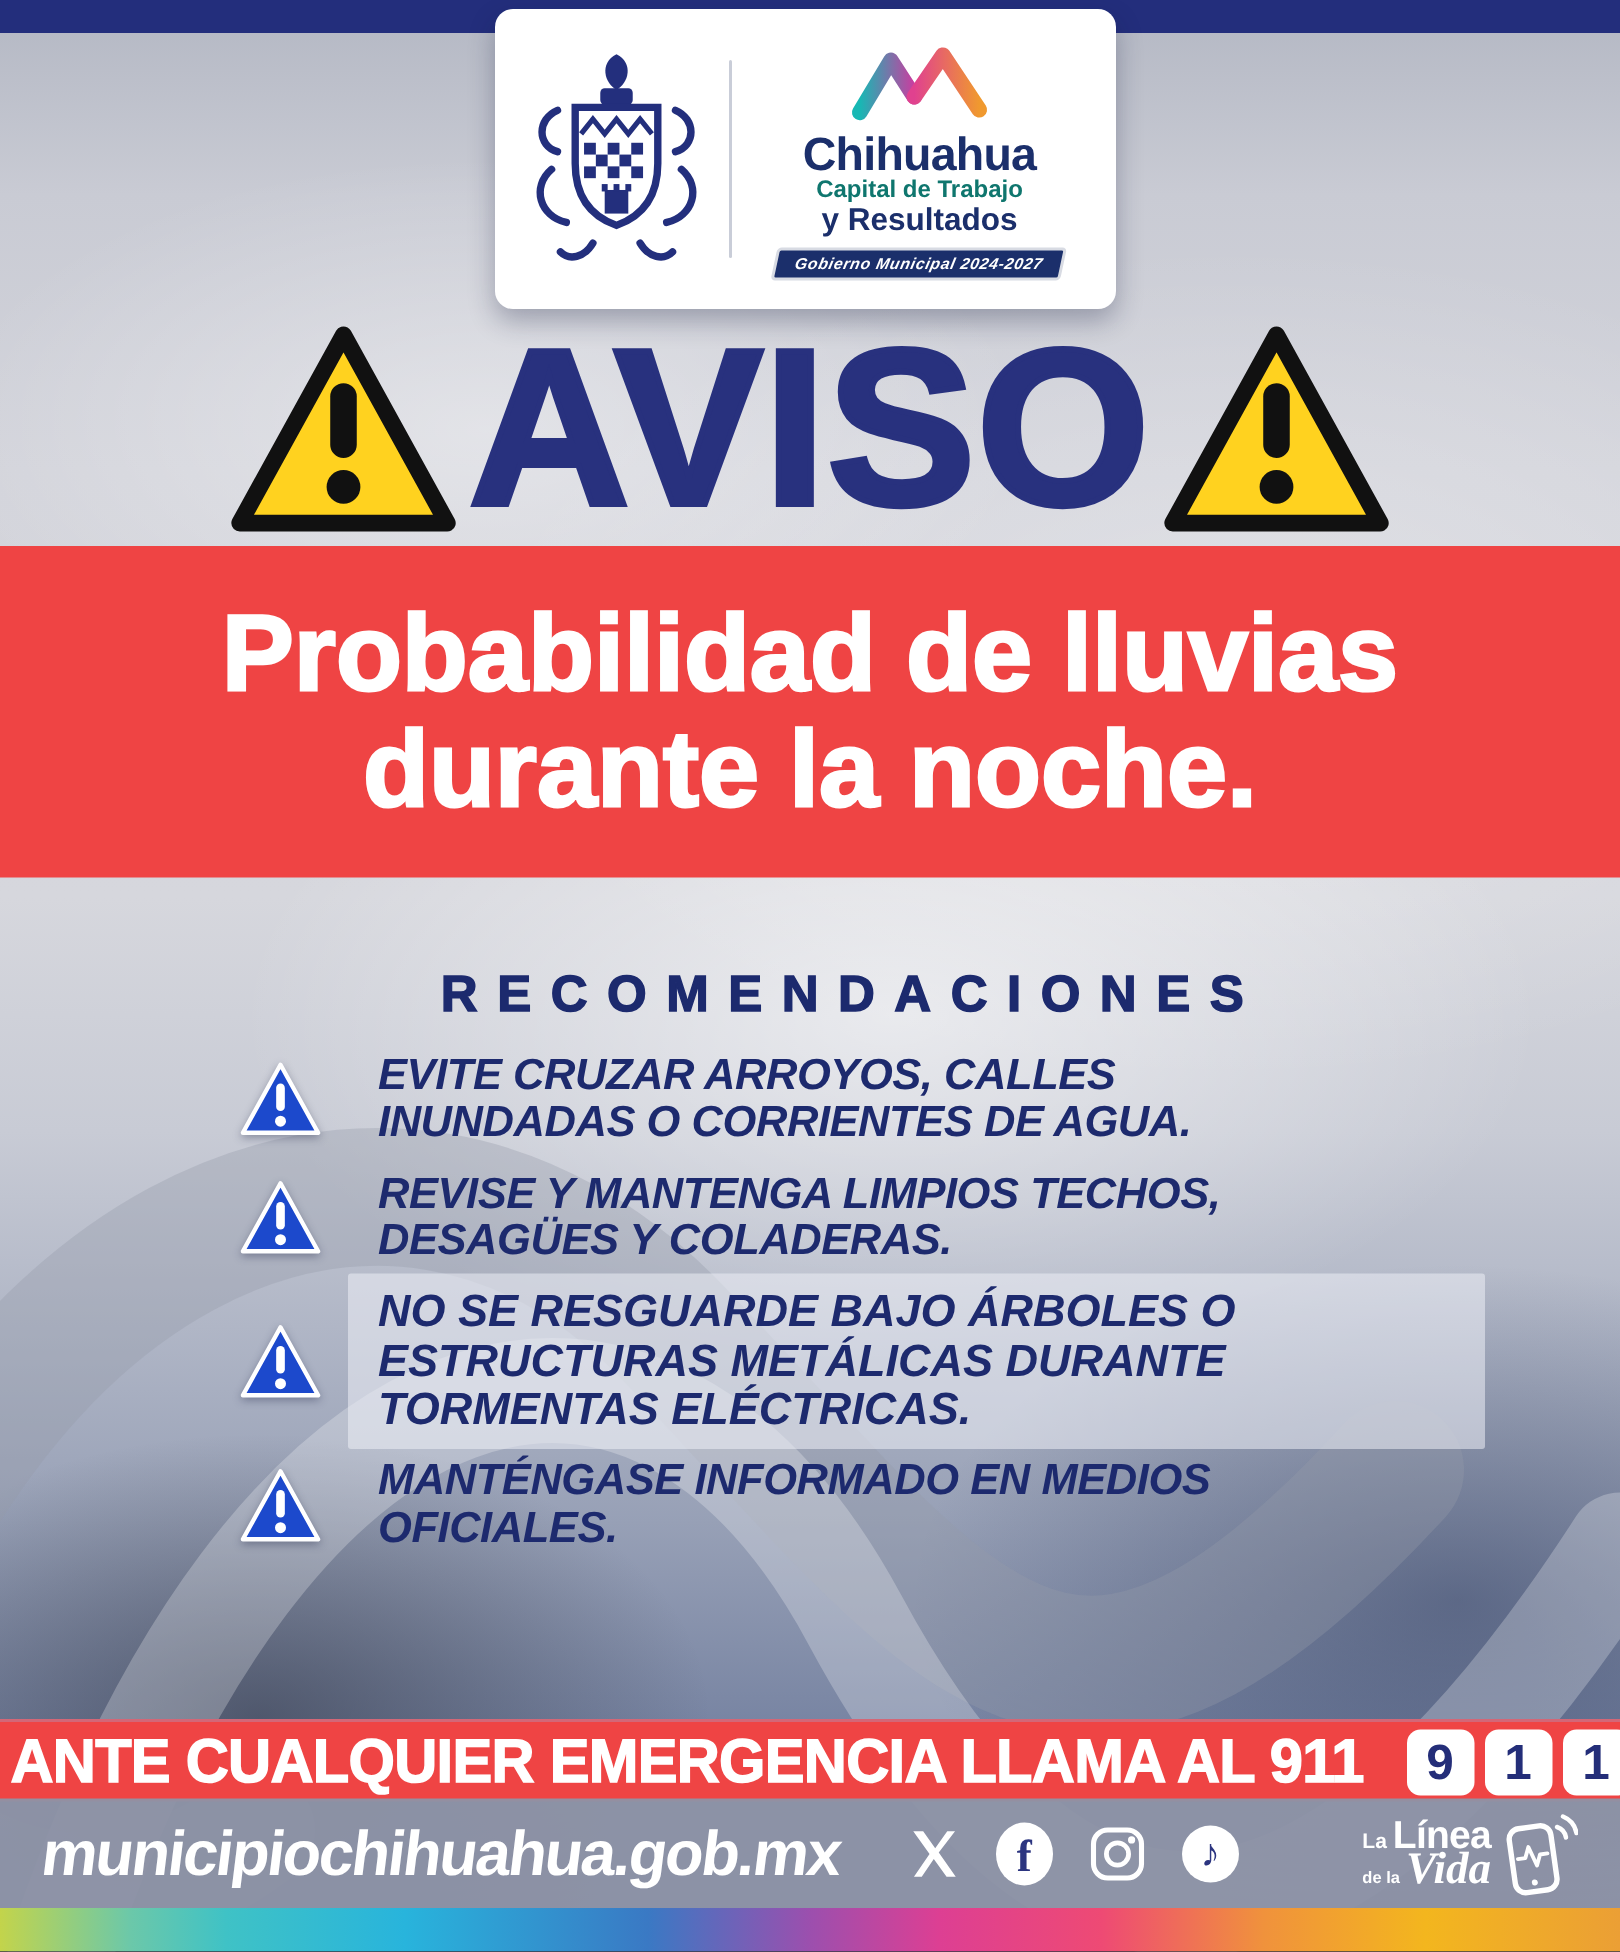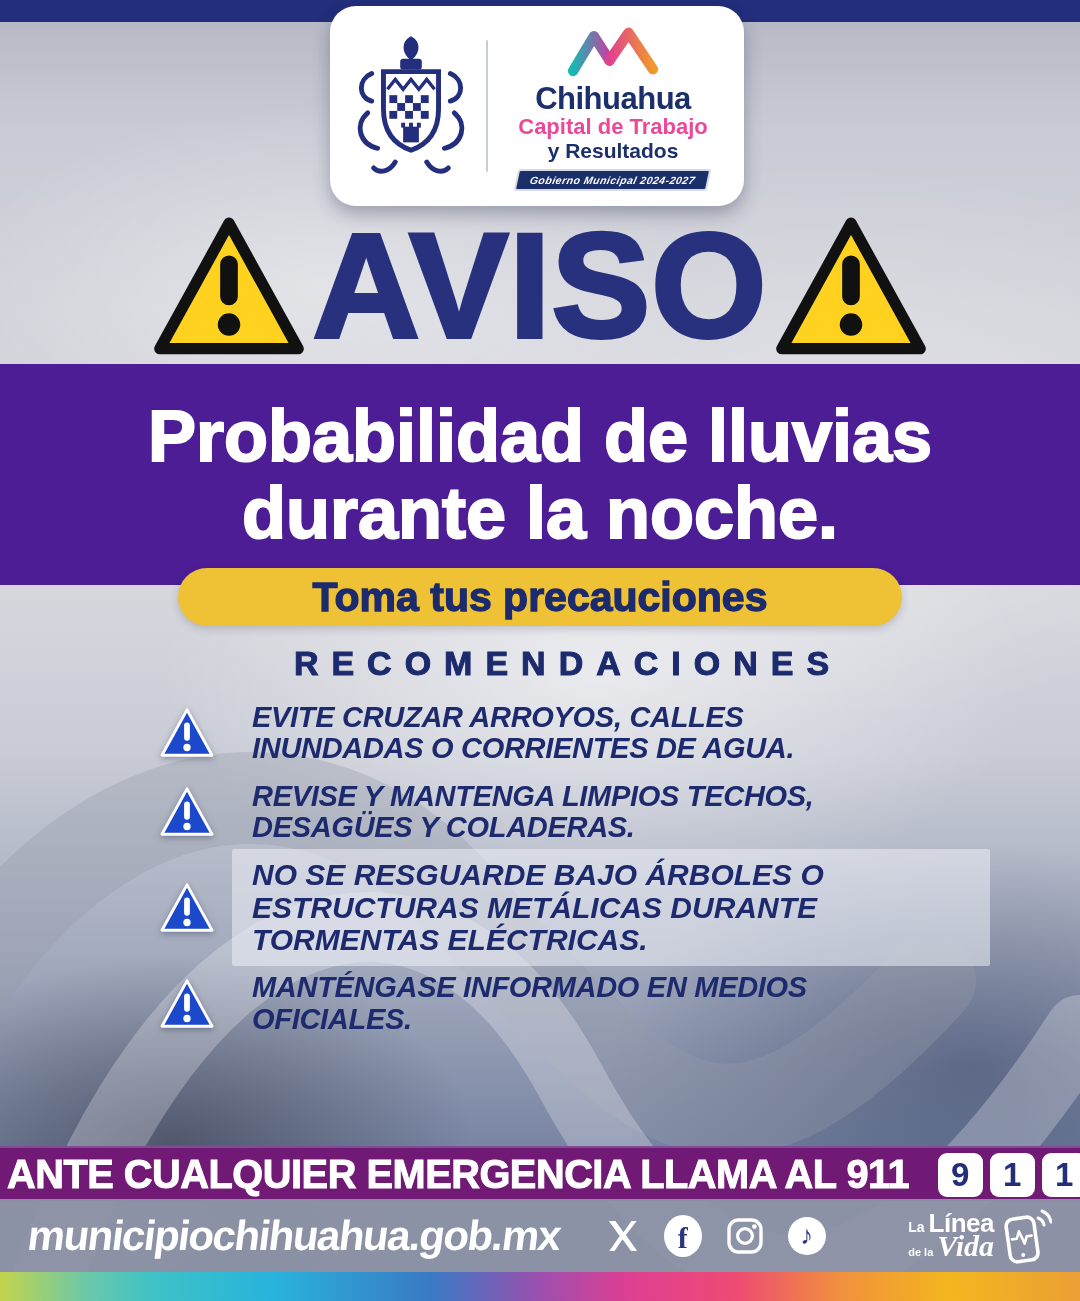--- a/index.html
+++ b/index.html
@@ -12,40 +12,40 @@
       radial-gradient(520px 320px at 90% 82%, rgba(36,50,86,.45), rgba(36,50,86,0) 70%),
       radial-gradient(620px 330px at 55% 52%, rgba(255,255,255,.55), rgba(255,255,255,0) 70%),
       radial-gradient(520px 260px at 30% 22%, rgba(255,255,255,.38), rgba(255,255,255,0) 70%),
       radial-gradient(720px 400px at 76% 34%, rgba(255,255,255,.30), rgba(255,255,255,0) 70%),
       linear-gradient(180deg,#b3b7c3 0%,#c9cbd4 10%,#d3d4db 24%,#d6d7dd 46%,
         #c8cbd5 58%,#b0b6c6 68%,#97a0b6 78%,#7c88a5 87%,#67759a 94%,#5d6b90 100%);}
   .watermark{position:absolute;left:0;top:560px;width:1080px;height:741px;}
   
   .top-strip{position:absolute;left:0;top:0;width:1080px;height:22px;background:#232e7c;}
   .logo-card{position:absolute;left:330px;top:6px;width:414px;height:200px;background:#fff;
-    border-radius:26px;box-shadow:0 8px 18px rgba(20,25,60,.30);
+    border-radius:12px;box-shadow:0 8px 18px rgba(20,25,60,.30);
     display:flex;align-items:center;justify-content:center;gap:16px;}
   .crest{width:118px;height:152px;flex:0 0 auto;}
   .logo-divider{width:2px;height:132px;background:#c9cdd8;border-radius:1px;}
   .brand{width:218px;display:flex;flex-direction:column;align-items:center;}
   .m-mark{width:104px;height:60px;margin-bottom:2px;}
   .brand-name{font-size:31px;font-weight:800;color:#1b2f6b;line-height:1;letter-spacing:-.5px;}
-  .brand-tag1{font-size:22px;font-weight:700;color:#ec4899;line-height:1.15;}
+  .brand-tag1{font-size:16px;font-weight:700;color:#0f766e;line-height:1.15;}
   .brand-tag2{font-size:21px;font-weight:700;color:#1b2f6b;line-height:1.05;}
   .brand-ribbon{margin-top:7px;background:#1b2f6b;color:#fff;font-size:10.5px;font-weight:700;
     font-style:italic;padding:3px 12px;transform:skewX(-12deg);border:2px solid #d8dbe3;
     border-radius:3px;letter-spacing:.5px;white-space:nowrap;}
   
   .aviso-row{position:absolute;left:0;top:210px;width:1080px;height:152px;
     display:flex;align-items:center;justify-content:center;}
   .warn-tri{width:168px;height:148px;flex:0 0 auto;}
   .aviso-title{font-size:148px;font-weight:900;color:#28317e;line-height:1;
     letter-spacing:1px;-webkit-text-stroke:4px #28317e;}
   
-  .band{position:absolute;left:0;top:364px;width:1080px;height:221px;background:#4c1d95;
+  .band{position:absolute;left:0;top:364px;width:1080px;height:221px;background:#ef4444;
     display:flex;align-items:center;justify-content:center;}
   .headline{color:#fff;font-size:72px;font-weight:800;text-align:center;line-height:1.06;
     white-space:pre-line;-webkit-text-stroke:2px #fff;letter-spacing:0;}
   
   .pill{position:absolute;left:178px;top:568px;width:724px;height:58px;background:#efc134;
     border-radius:29px;display:flex;align-items:center;justify-content:center;
     box-shadow:0 3px 8px rgba(20,25,60,.18);}
   .pill-label{color:#1c2a6e;font-size:41px;font-weight:800;-webkit-text-stroke:1.3px #1c2a6e;}
   
   .reco-title{position:absolute;left:0;top:644px;width:1080px;text-align:center;
@@ -54,21 +54,21 @@
   .reco-list{position:absolute;left:158px;top:702px;width:812px;
     display:flex;flex-direction:column;gap:16px;}
   .reco-item{display:flex;align-items:center;gap:36px;font-style:italic;}
   .bullet-tri{width:58px;height:54px;flex:0 0 auto;filter:drop-shadow(0 2px 3px rgba(20,25,60,.35));}
   .reco-text{flex:1;color:#1d2a6e;font-size:29px;font-weight:800;line-height:1.08;
     white-space:pre-line;letter-spacing:-.3px;}
   .reco-item.light .reco-text{font-weight:600;font-size:30px;letter-spacing:0;}
   .reco-item.boxed .reco-text{background:rgba(236,239,246,.55);
     padding:10px 20px;margin:-10px -20px;border-radius:2px;}
   
-  .emergency{position:absolute;left:0;top:1146px;width:1080px;height:53px;background:#701a75;
+  .emergency{position:absolute;left:0;top:1146px;width:1080px;height:53px;background:#ef4444;
     border-top:2px solid rgba(160,170,215,.35);
     display:flex;align-items:center;justify-content:center;gap:14px;}
   .em-text{color:#fff;font-size:41px;font-weight:900;letter-spacing:-.5px;
     transform:scaleX(.97);-webkit-text-stroke:1px #fff;white-space:nowrap;}
   .digits{display:flex;gap:7px;}
   .digit{width:45px;height:44px;background:#fff;border-radius:9px;display:flex;
     align-items:center;justify-content:center;color:#242e79;font-size:33px;font-weight:900;}
   
   .footer{position:absolute;left:0;top:1199px;width:1080px;height:73px;
     background:rgba(142,148,167,.95);display:flex;align-items:center;padding:0 28px;
@@ -178,23 +178,20 @@
       <rect x="44.5" y="27" width="11" height="31" rx="5.5" fill="#111111"></rect>
       <circle cx="50" cy="70" r="7" fill="#111111"></circle>
     </svg>
   </div>
 
   <div class="band">
     <div class="headline">Probabilidad de lluvias
 durante la noche.</div>
   </div>
 
-  <div class="pill">
-    <span class="pill-label">Toma tus precauciones</span>
-  </div>
 
   <div class="reco-title">RECOMENDACIONES</div>
 
   <div class="reco-list">
 
     <div class="reco-item">
       <svg class="bullet-tri" viewBox="0 0 60 56">
         <path d="M30 4 L56 51 H4 Z" fill="#1c49cc" stroke="#ffffff" stroke-width="3" stroke-linejoin="round"></path>
         <rect x="27" y="17" width="6" height="19" rx="3" fill="#ffffff"></rect>
         <circle cx="30" cy="43" r="3.8" fill="#ffffff"></circle>

